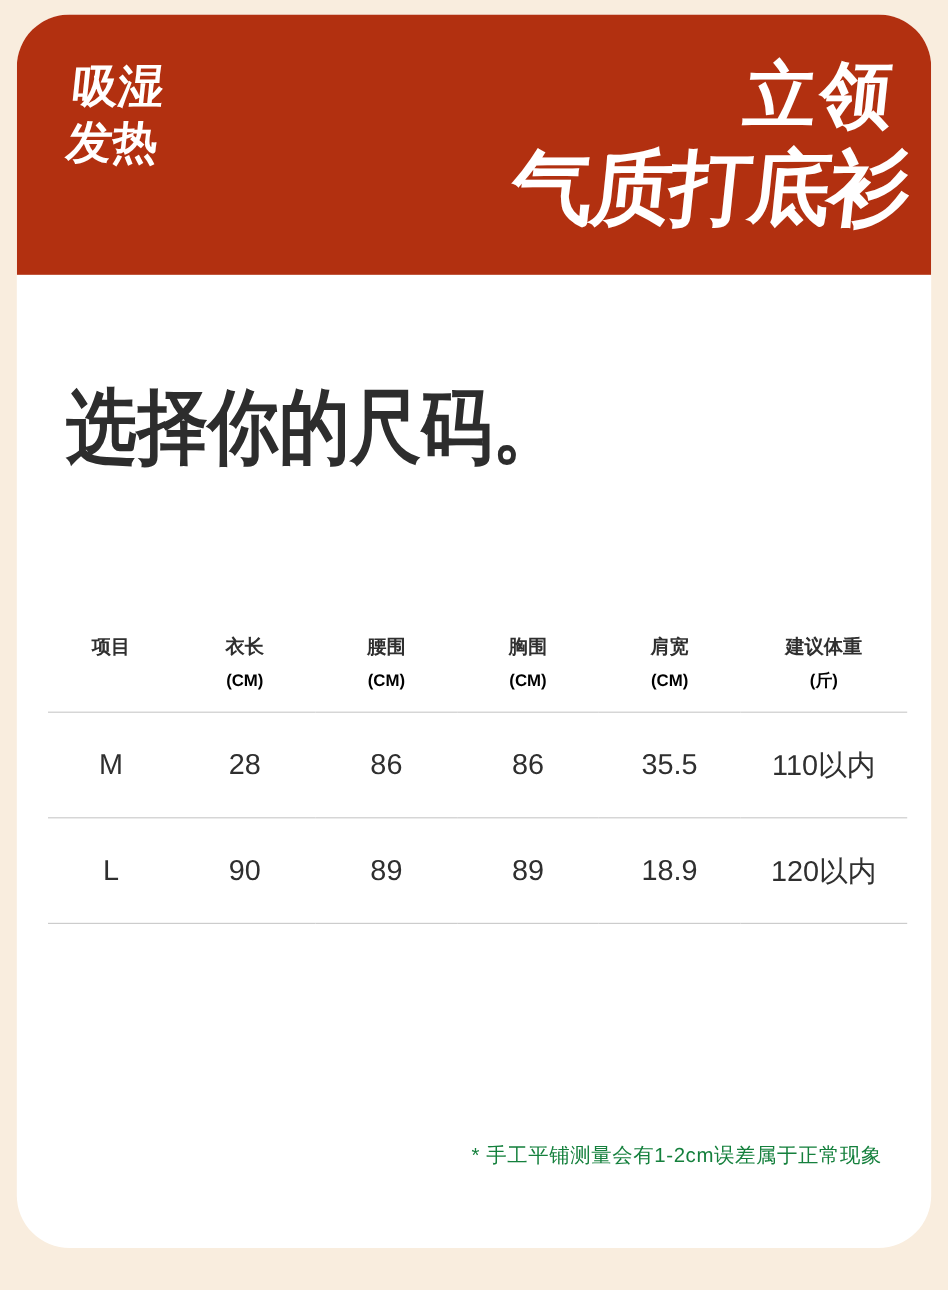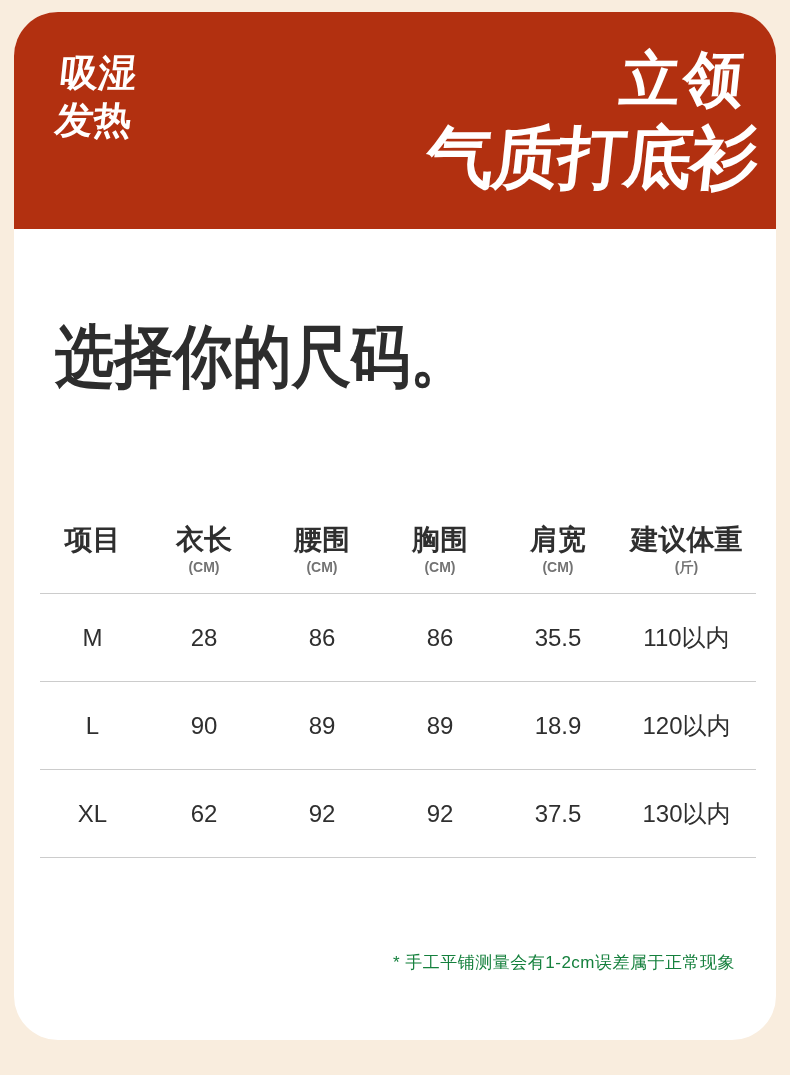--- a/index.html
+++ b/index.html
@@ -74,22 +74,22 @@
   .size-table col.c4, .size-table col.c5 { width:118px; }
   .size-table col.c6 { width:139px; }
   .size-table th {
     height:95px;
     vertical-align:bottom;
     padding:0 0 16px 0;
     text-align:center;
     font-weight:bold;
     color:#2f2f2f;
   }
-  .col-label { display:block; font-size:28px; line-height:24px; }
-  .col-unit  { display:block; font-size:14px; line-height:16px; height:18px; margin-top:7px; font-weight:bold; color:#737373; }
+  .col-label { display:block; font-size:16px; line-height:24px; }
+  .col-unit  { display:block; font-size:14px; line-height:16px; height:18px; margin-top:7px; font-weight:bold; color:#000000; }
   .size-table td {
     height:85px;
     text-align:center;
     vertical-align:middle;
     font-size:24px;
     color:#2f2f2f;
     border-top:1px solid #cccccc;
   }
   .size-table tbody tr:last-child td { border-bottom:1px solid #cccccc; }
   .footnote {
@@ -165,26 +165,18 @@
           <td>110以内</td>
         </tr>
         <tr>
           <td>L</td>
           <td>90</td>
           <td>89</td>
           <td>89</td>
           <td>18.9</td>
           <td>120以内</td>
         </tr>
-        <tr>
-          <td>XL</td>
-          <td>62</td>
-          <td>92</td>
-          <td>92</td>
-          <td>37.5</td>
-          <td>130以内</td>
-        </tr>
       </tbody>
   </table>
 
   <div class="footnote">* 手工平铺测量会有1-2cm误差属于正常现象</div>
 
 </div>
 
 </body></html>

